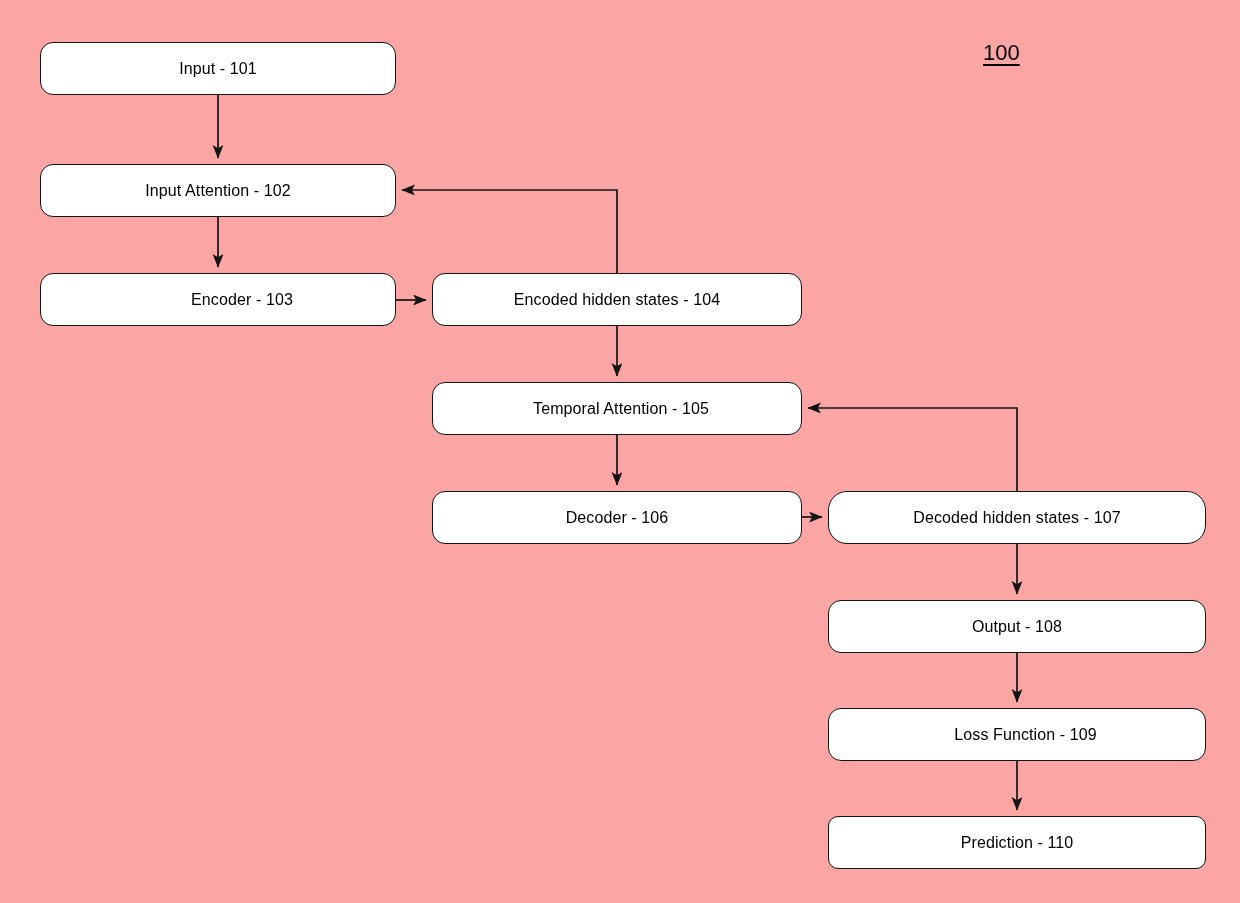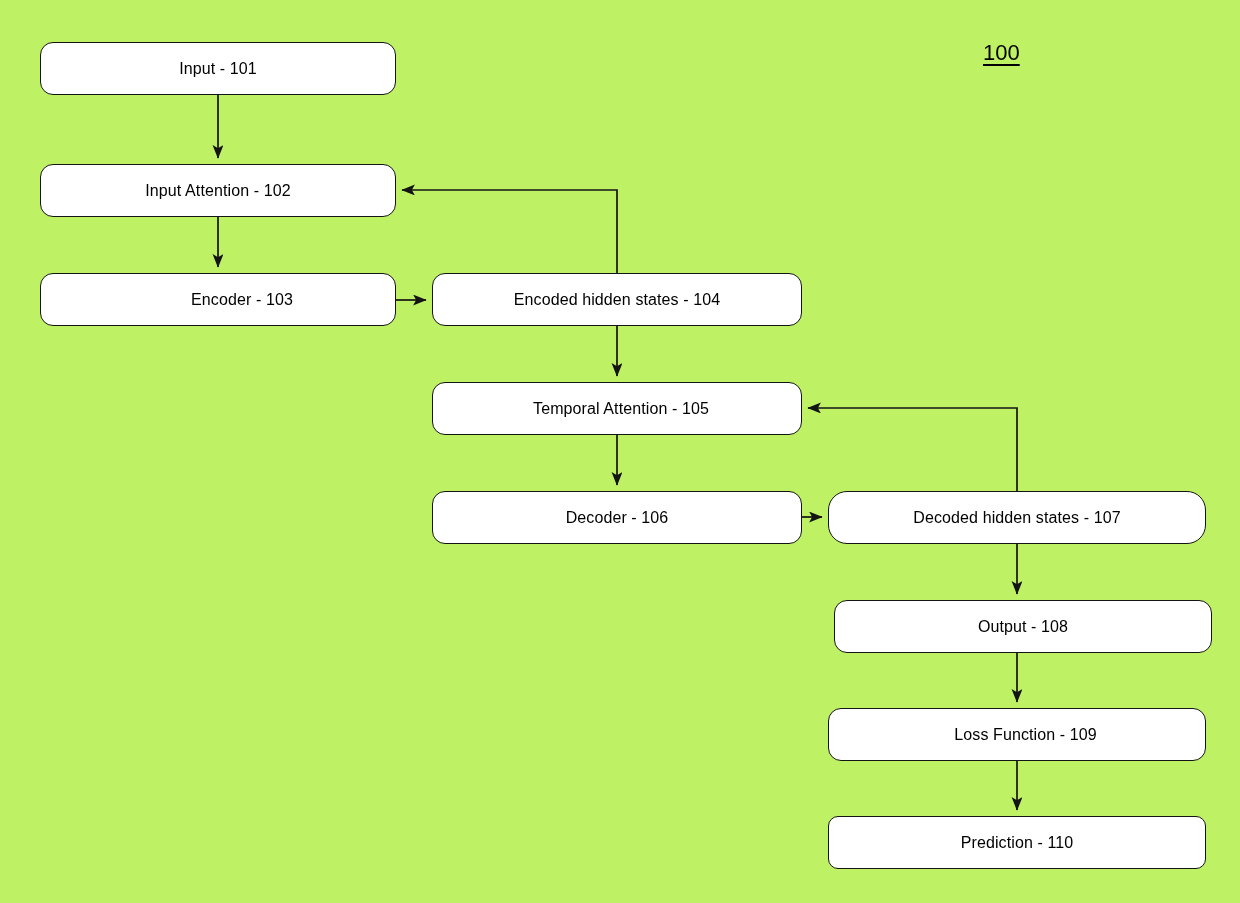--- a/index.html
+++ b/index.html
@@ -9,21 +9,21 @@
     background: #ffffff;
   }
   body {
     font-family: "Liberation Sans", sans-serif;
     color: #000000;
   }
   #canvas {
     position: relative;
     width: 1240px;
     height: 903px;
-    background: #bef264;
+    background: #fca5a5;
     overflow: hidden;
   }
   #edges {
     position: absolute;
     left: 0;
     top: 0;
     width: 1240px;
     height: 903px;
     pointer-events: none;
   }
@@ -116,21 +116,21 @@
   </div>
 
   <div class="node" style="left: 432px; top: 491px; width: 370px; height: 53px;">
     <span class="node-label">Decoder - 106</span>
   </div>
 
   <div class="node" style="left: 828px; top: 491px; width: 378px; height: 53px; border-radius: 19px;">
     <span class="node-label">Decoded hidden states - 107</span>
   </div>
 
-  <div class="node" style="left: 828px; top: 600px; width: 378px; height: 53px; margin-left: 6px;">
+  <div class="node" style="left: 828px; top: 600px; width: 378px; height: 53px;">
     <span class="node-label">Output - 108</span>
   </div>
 
   <div class="node" style="left: 828px; top: 708px; width: 378px; height: 53px; padding-left: 17px;">
     <span class="node-label">Loss Function - 109</span>
   </div>
 
   <div class="node" style="left: 828px; top: 816px; width: 378px; height: 53px; border-radius: 10px;">
     <span class="node-label">Prediction - 110</span>
   </div>

